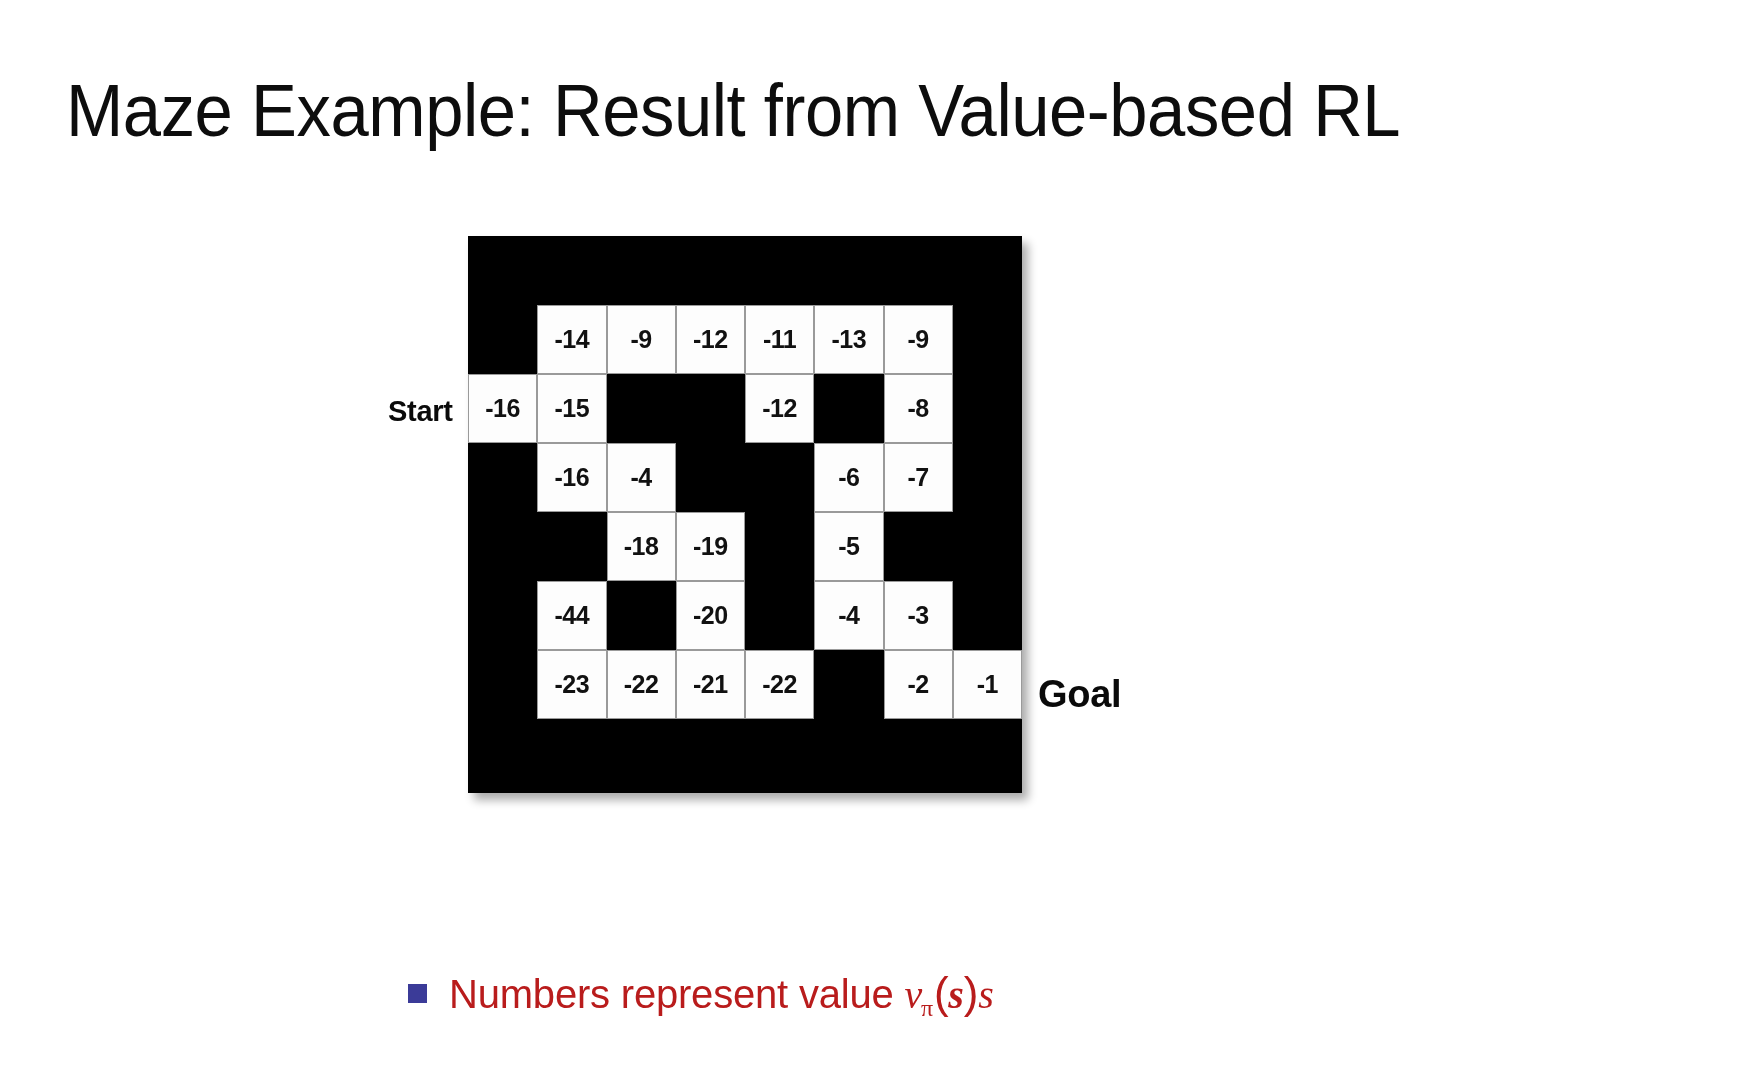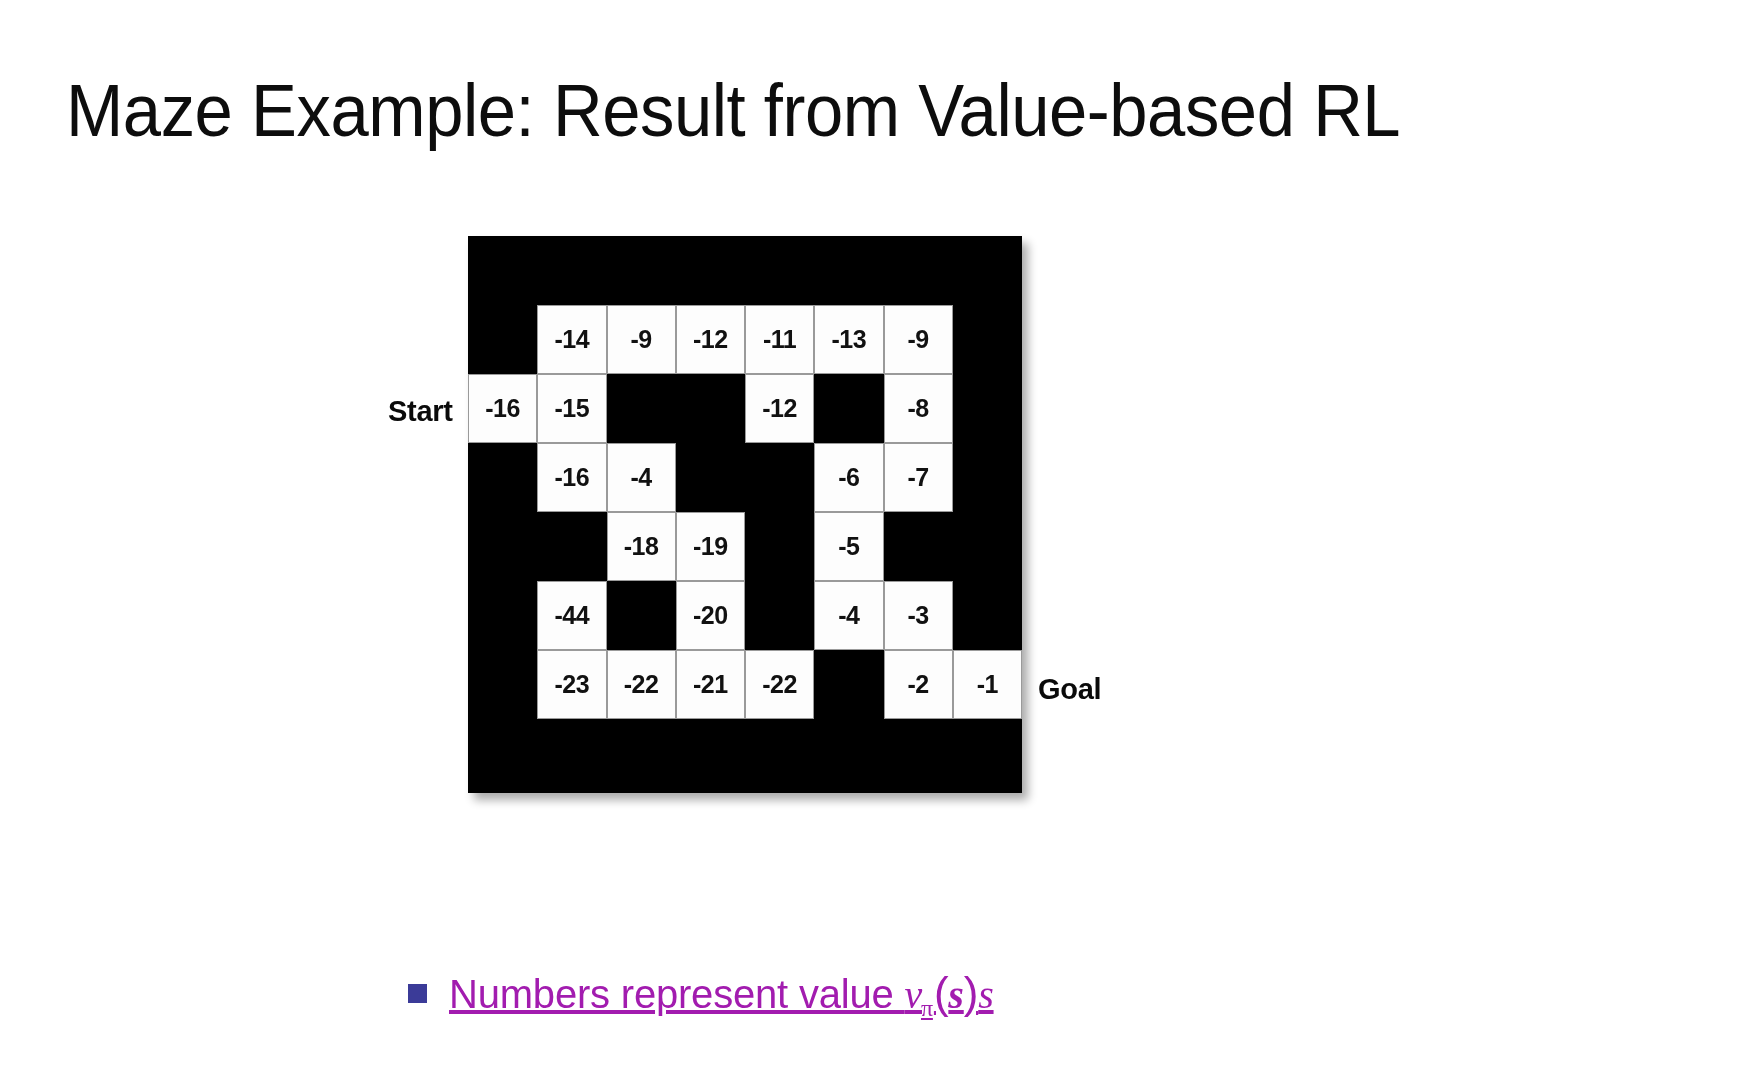--- a/index.html
+++ b/index.html
@@ -92,21 +92,21 @@
     font-size: 29px;
     font-weight: 700;
     color: #0a0a0a;
     letter-spacing: -0.3px;
   }
   #goal-label {
     position: absolute;
     left: 1038px;
     top: 673px;
     font-family: "Liberation Sans", sans-serif;
-    font-size: 29px;
+    font-size: 38px;
     font-weight: 700;
     color: #0a0a0a;
     letter-spacing: -0.3px;
   }
 
   
   #caption-row {
     position: absolute;
     left: 408px;
     top: 968px;
@@ -118,25 +118,24 @@
     width: 19px;
     height: 19px;
     background: #3b3b98;
     margin-right: 22px;
     flex: none;
   }
   #caption-text {
     font-family: "Liberation Sans", sans-serif;
     font-size: 40px;
     font-weight: 400;
-    color: #a21caf;
+    color: #b91c1c;
     letter-spacing: -0.2px;
     display: flex;
     align-items: baseline;
-    text-decoration: underline;
   }
   .cap-seg { white-space: pre; }
   .math-v {
     font-family: "Liberation Serif", serif;
     font-style: italic;
     font-size: 40px;
   }
   .math-sub {
     font-family: "Liberation Serif", serif;
     font-style: normal;

